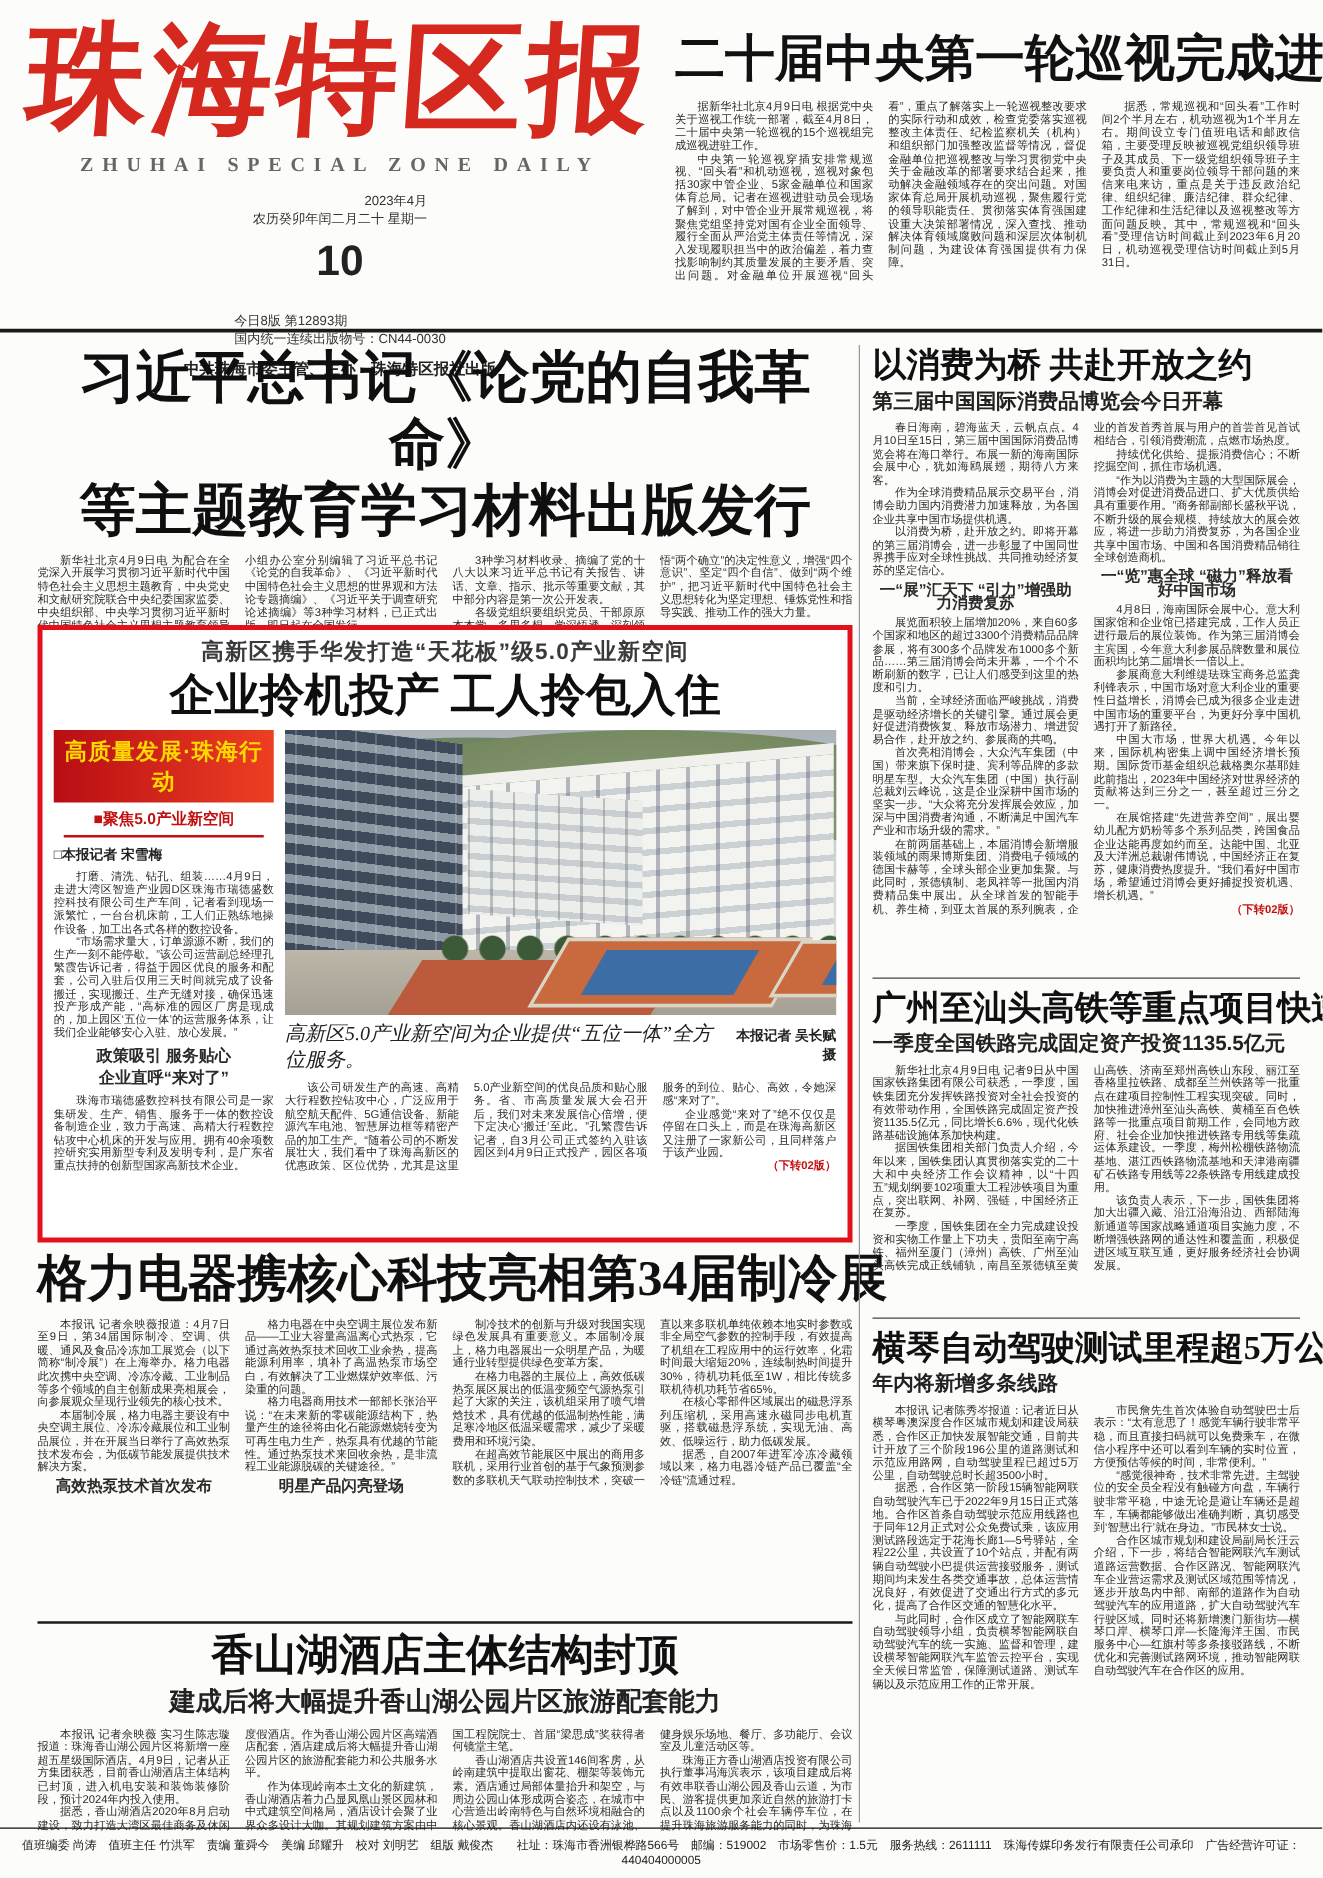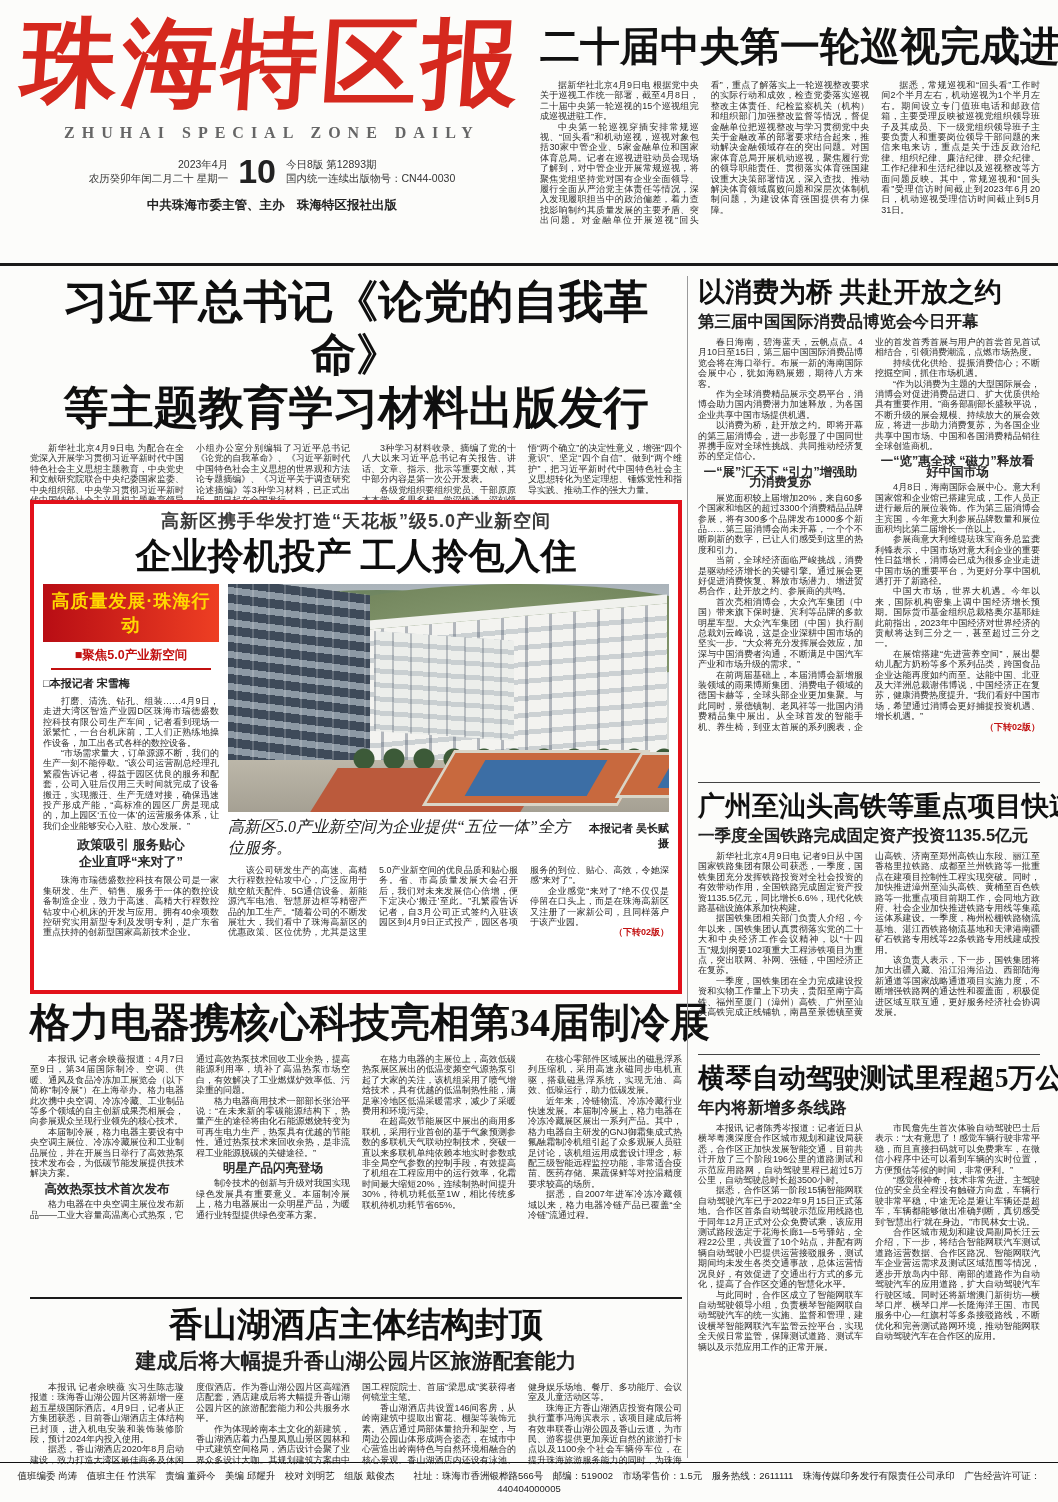--- a/index.html
+++ b/index.html
@@ -11,24 +11,24 @@
   .cols3{column-count:3;column-gap:12px;}
   .cols4{column-count:4;column-gap:12px;}
   .cols2{column-count:2;column-gap:12px;}
   .red{color:#c21010;}
   
   .masthead{position:absolute;left:22px;top:10px;width:500px;height:250px;text-align:center;}
   .paper-title{font-family:"Liberation Serif","DejaVu Serif",serif;font-weight:900;color:#d5281e;
        font-size:96px;line-height:108px;letter-spacing:4px;transform:skewX(-4deg);white-space:nowrap;}
   .paper-title-en{font-family:"Liberation Serif","DejaVu Serif",serif;font-weight:bold;color:#666;
        font-size:16px;letter-spacing:7px;margin-top:6px;}
-  .date-strip{display:flex;justify-content:center;align-items:center;gap:10px;margin-top:12px;color:#333;}
+  .date-strip{display:flex;justify-content:center;align-items:center;gap:10px;margin-top:12px;color:#333;flex-direction:column;}
   .date-left{font-size:10.5px;text-align:right;line-height:14px;}
   .date-day{font-size:34px;font-weight:bold;color:#222;line-height:34px;}
-  .date-right{font-size:10.5px;text-align:left;line-height:14px;}
+  .date-right{font-size:10.5px;text-align:left;line-height:14px;margin-top:14px;}
   .publisher{font-size:12.5px;font-weight:bold;margin-top:9px;color:#222;}
   .rule-top{position:absolute;left:0;top:263px;width:1058px;height:3px;background:#1a1a1a;}
   
   .inspection{position:absolute;left:540px;top:24px;width:500px;}
   .inspection h1{margin:0 0 10px 0;font-size:40px;line-height:46px;font-weight:900;text-align:center;
        color:#111;white-space:nowrap;}
   .inspection .body-text{height:172px;}
   
   .lead{position:absolute;left:30px;top:276px;width:652px;}
   .lead h1{margin:0;font-size:45px;line-height:53px;font-weight:900;color:#0f0f0f;text-align:center;}
@@ -208,21 +208,20 @@
     <div>
         <p>格力电器在中央空调主展位发布新品——工业大容量高温离心式热泵，它通过高效热泵技术回收工业余热，提高能源利用率，填补了高温热泵市场空白，有效解决了工业燃煤炉效率低、污染重的问题。</p>
         <p>格力电器商用技术一部部长张治平说：“在未来新的零碳能源结构下，热量产生的途径将由化石能源燃烧转变为可再生电力生产，热泵具有优越的节能性。通过热泵技术来回收余热，是非流程工业能源脱碳的关键途径。”</p>
       </div>
     <div class="inline-subhead">明星产品闪亮登场</div>
     <div>
         <p>制冷技术的创新与升级对我国实现绿色发展具有重要意义。本届制冷展上，格力电器展出一众明星产品，为暖通行业转型提供绿色变革方案。</p>
         <p>在格力电器的主展位上，高效低碳热泵展区展出的低温变频空气源热泵引起了大家的关注，该机组采用了喷气增焓技术，具有优越的低温制热性能，满足寒冷地区低温采暖需求，减少了采暖费用和环境污染。</p>
         <p>在超高效节能展区中展出的商用多联机，采用行业首创的基于气象预测参数的多联机天气联动控制技术，突破一直以来多联机单纯依赖本地实时参数或非全局空气参数的控制手段，有效提高了机组在工程应用中的运行效率，化霜时间最大缩短20%，连续制热时间提升30%，待机功耗低至1W，相比传统多联机待机功耗节省65%。</p>
         <p>在核心零部件区域展出的磁悬浮系列压缩机，采用高速永磁同步电机直驱，搭载磁悬浮系统，实现无油、高效、低噪运行，助力低碳发展。</p>
-        <p>近年来，冷链物流、冷冻冷藏行业快速发展。本届制冷展上，格力电器在冷冻冷藏展区展出一系列产品。其中，格力电器自主研发的GNJ御霜集成式热氟融霜制冷机组引起了众多观展人员驻足讨论，该机组运用成套设计理念，标配三级智能远程监控功能，非常适合疫苗、医药存储、果蔬保鲜等对控温精度要求较高的场所。</p>
         <p>据悉，自2007年进军冷冻冷藏领域以来，格力电器冷链产品已覆盖“全冷链”流通过程。</p>
       </div>
   </div>
 </div>
 
 <div class="rule-mid"></div>
 
 <div class="hotel">
   <h1 class="serif">香山湖酒店主体结构封顶</h1>
   <h2>建成后将大幅提升香山湖公园片区旅游配套能力</h2>

